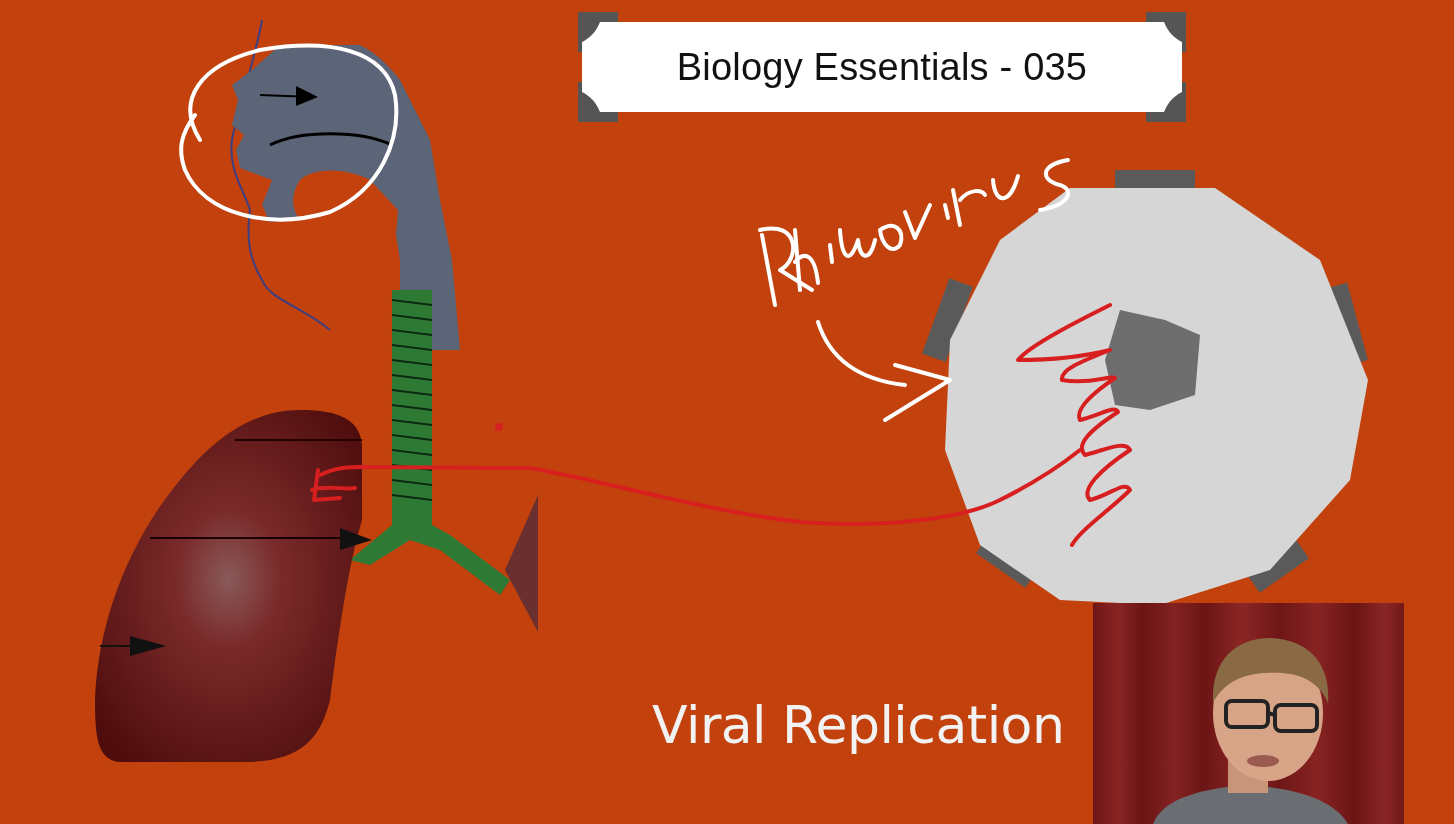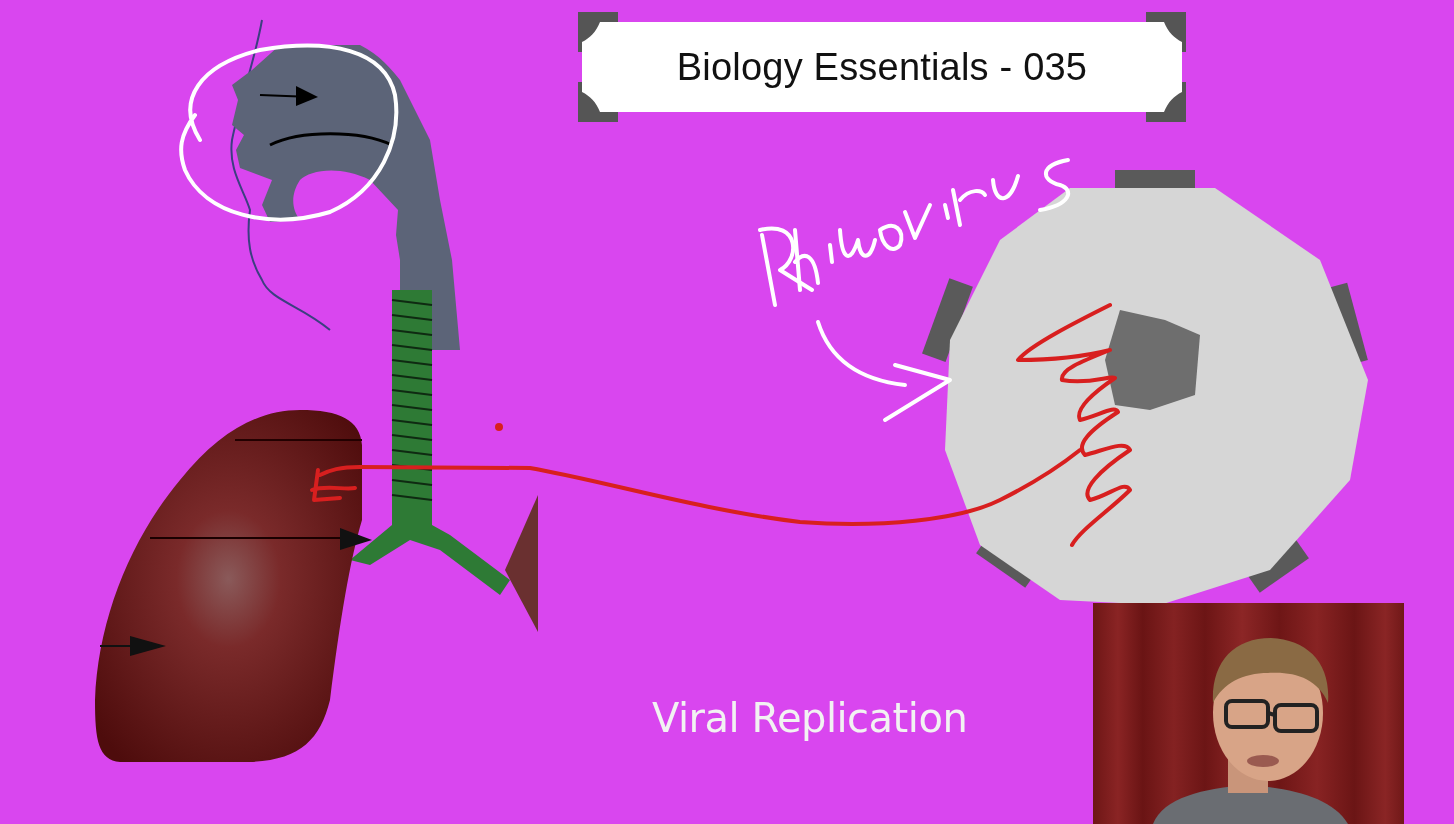--- a/index.html
+++ b/index.html
@@ -1,21 +1,21 @@
 <!DOCTYPE html>
 <html><head>
 <meta charset="utf-8">
 <style>
   html, body { margin:0; padding:0; background:#000; }
   body { width:1454px; height:824px; overflow:hidden; position:relative; font-family:"Liberation Sans", sans-serif; }
-  .stage { position:absolute; left:0; top:0; width:1454px; height:824px; background:#d946ef; }
+  .stage { position:absolute; left:0; top:0; width:1454px; height:824px; background:#c2410c; }
   .title-banner { position:absolute; left:578px; top:12px; width:608px; height:110px; }
   .title-banner svg { position:absolute; left:0; top:0; }
   .title-text { position:absolute; left:0; top:0; width:608px; height:110px; display:flex; align-items:center; justify-content:center; font-size:38px; color:#111; letter-spacing:0.2px; }
-  .subtitle { position:absolute; left:652px; top:695px; font-family:"DejaVu Sans", sans-serif; font-size:40px; color:#f2f2f2; letter-spacing:-0.5px; }
+  .subtitle { position:absolute; left:652px; top:695px; font-family:"DejaVu Sans", sans-serif; font-size:52px; color:#f2f2f2; letter-spacing:-0.5px; }
   .diagram { position:absolute; left:0; top:0; }
   .webcam { position:absolute; left:1093px; top:603px; width:311px; height:221px; overflow:hidden;
             background: linear-gradient(90deg,#6e1616 0%,#8a2424 8%,#6a1414 16%,#842222 26%,#6c1515 36%,#8c2626 48%,#6e1616 60%,#882323 72%,#6b1515 84%,#8a2525 94%,#701818 100%); }
   .webcam svg { position:absolute; left:0; top:0; }
 </style>
 </head>
 <body>
 
 <div class="stage">
 

